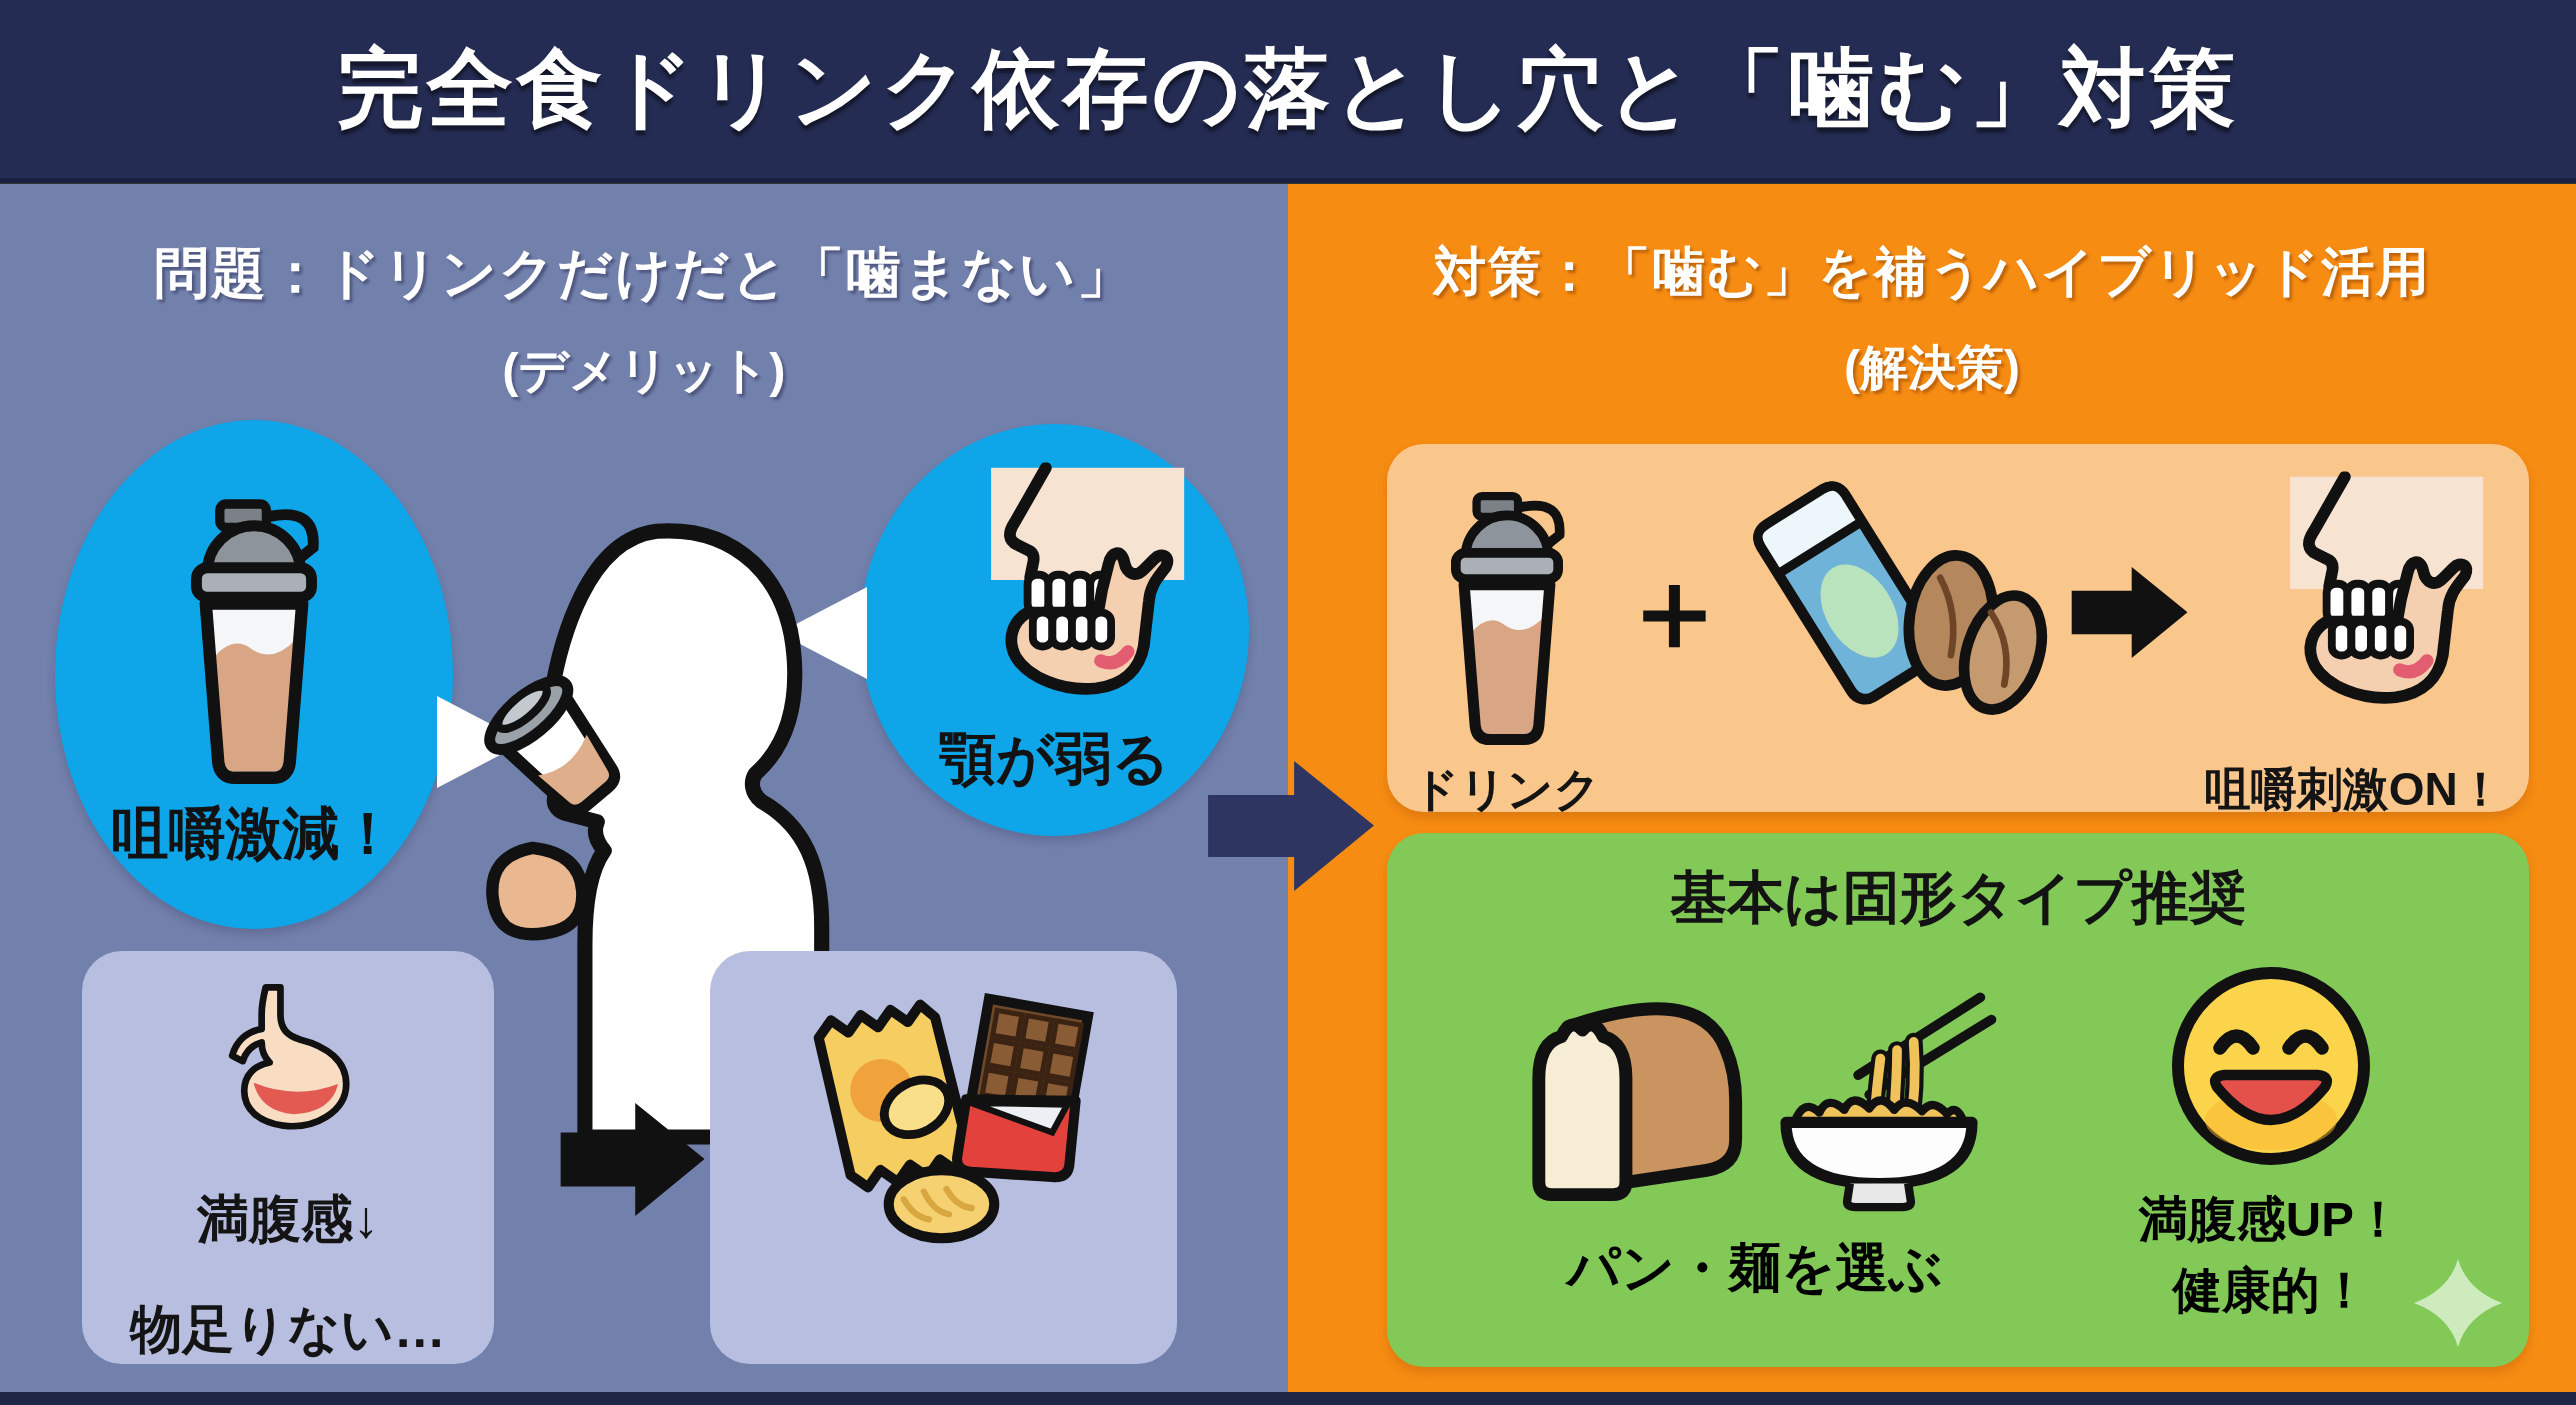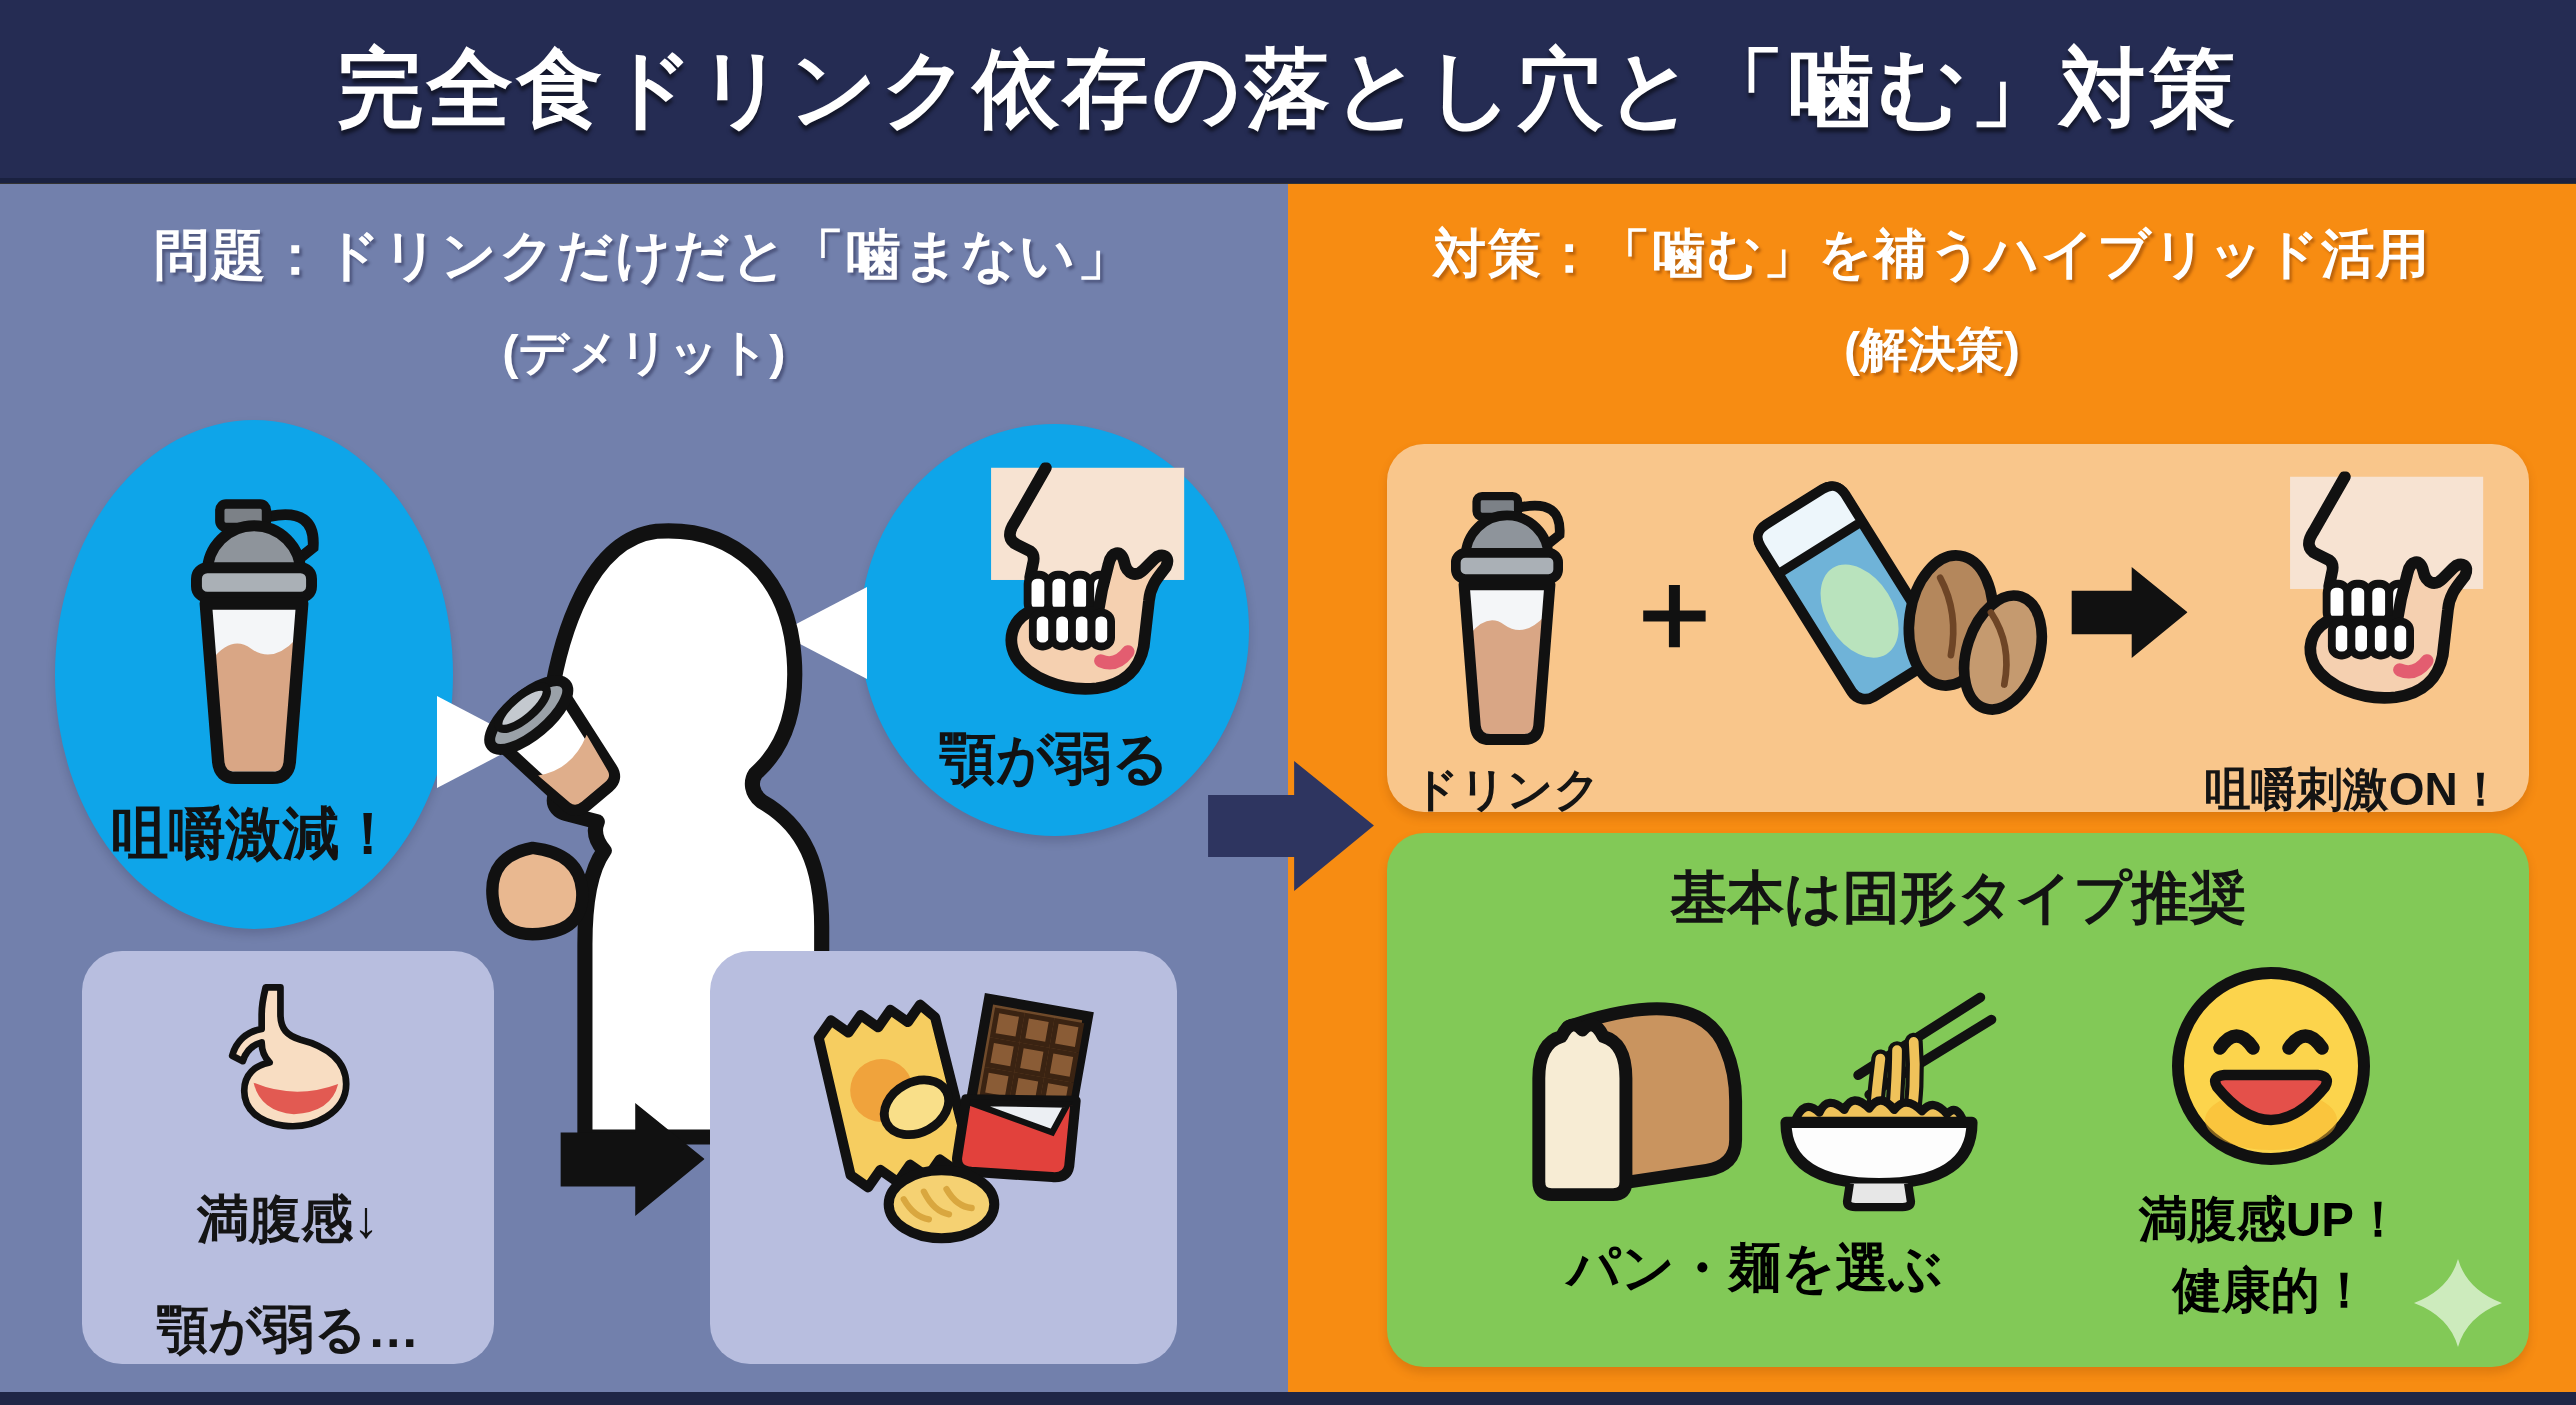--- a/index.html
+++ b/index.html
@@ -16,21 +16,21 @@
   }
   .title-bar .t{
     color:#fff;font-size:86px;font-weight:800;letter-spacing:3.7px;
     text-shadow:0 4.6px 3.7px rgba(0,0,0,.5);white-space:nowrap;
   }
   
   .panel{position:absolute;top:184px;height:1221px;}
   .panel.left{left:0;width:1288px;background:#7280ac;}
   .panel.right{left:1288px;width:1288px;background:#f78c12;}
   .panel-heading{width:100%;text-align:center;color:#fff;}
-  .panel-heading .l1{font-size:55px;font-weight:800;letter-spacing:1.8px;margin-top:35px;
+  .panel-heading .l1{font-size:55px;font-weight:800;letter-spacing:1.8px;margin-top:53px;
     text-shadow:2.7px 2.7px 2.7px rgba(25,25,60,.4);}
   .panel-heading .l2{font-size:49px;font-weight:800;margin-top:27px;
     text-shadow:2.7px 2.7px 2.7px rgba(25,25,60,.4);}
   .panel.right .panel-heading .l1{font-size:53px;text-shadow:2.7px 2.7px 2.7px rgba(120,50,0,.45);}
   .panel.right .panel-heading .l2{font-size:48px;text-shadow:2.7px 2.7px 2.7px rgba(120,50,0,.45);}
   
   .bubble{
     position:absolute;background:#0ea5e9;border-radius:50%;
     display:flex;flex-direction:column;align-items:center;justify-content:center;
     box-shadow:0 5.5px 9.1px rgba(20,20,50,.18);
@@ -228,21 +228,21 @@
 
     <svg style="position:absolute;left:450px;top:322px;" width="413" height="648" viewBox="0 0 300 470">
         <use href="#sym-person"></use>
       </svg>
 
     <div class="softbox" style="left:82px;top:767px;width:412px;height:413px;gap:40px;">
       <svg style="margin-top:31px" width="245" height="256" viewBox="0 0 220 230">
           <use href="#sym-stomach"></use>
         </svg>
       <div class="slabel" style="margin-top:7.3px">満腹感↓</div>
-      <div class="slabel">顎が弱る…</div>
+      <div class="slabel">物足りない…</div>
     </div>
 
     <svg class="arrow-abs" style="left:560px;top:919px;fill:#111;" width="145" height="113" viewBox="0 0 185 145">
         <use href="#sym-arrow"></use>
       </svg>
 
     <div class="softbox" style="left:710px;top:767px;width:467px;height:413px;">
       <svg style="margin-top:37px" width="302" height="264" viewBox="0 0 240 210">
           <use href="#sym-snacks"></use>
         </svg>

